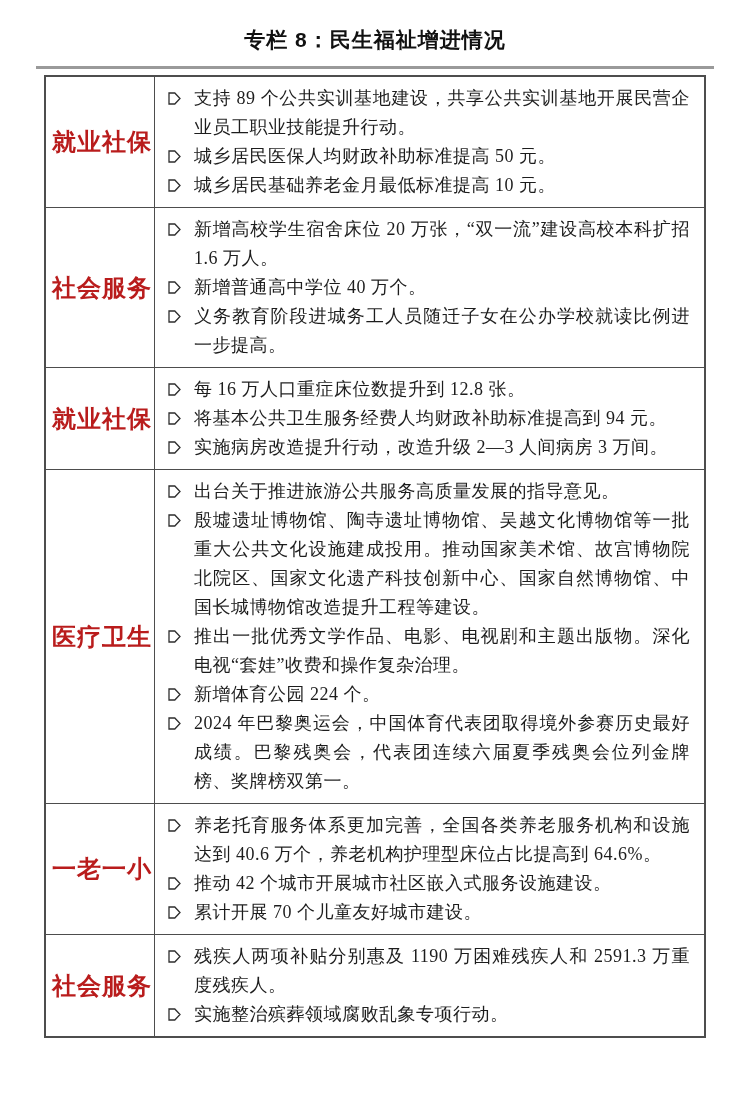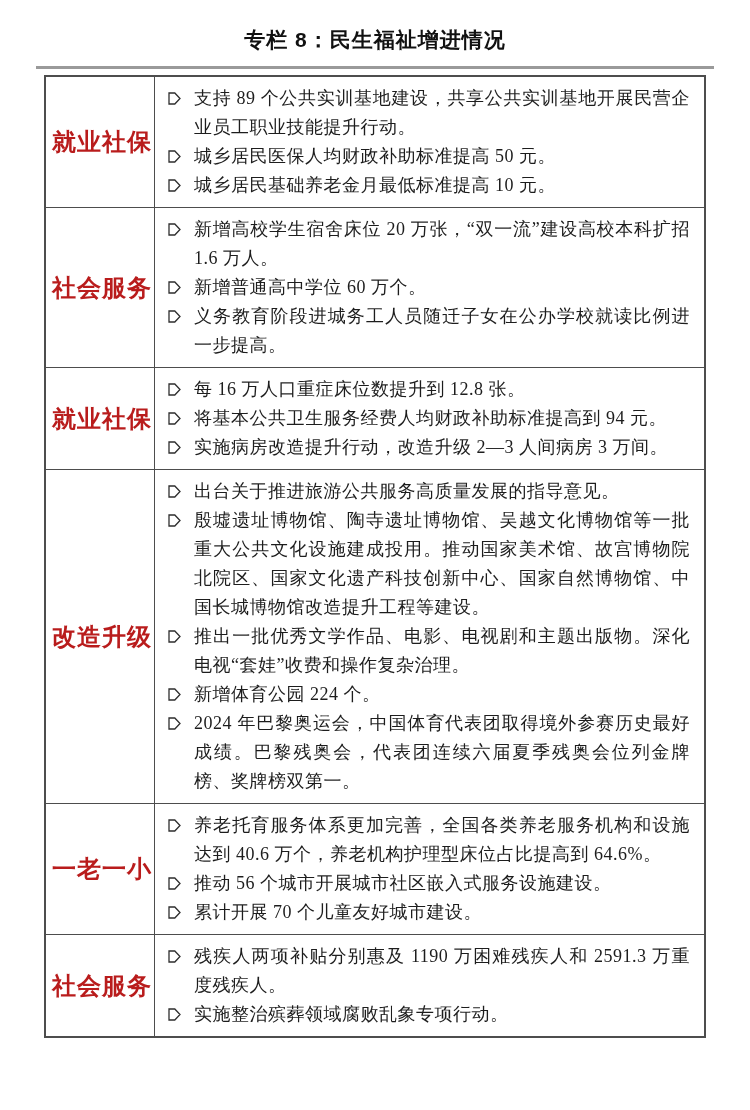--- a/index.html
+++ b/index.html
@@ -121,21 +121,21 @@
               </svg>
             </span>
           <span>新增高校学生宿舍床位 20 万张，“双一流”建设高校本科扩招 1.6 万人。</span>
         </div>
         <div class="item">
           <span class="bullet">
               <svg width="13" height="15" viewBox="0 0 13 15">
                 <polygon points="1,2 6.8,2 12,7.5 6.8,13 1,13" fill="none" stroke="#2e2e2e" stroke-width="1.3"></polygon>
               </svg>
             </span>
-          <span>新增普通高中学位 60 万个。</span>
+          <span>新增普通高中学位 40 万个。</span>
         </div>
         <div class="item">
           <span class="bullet">
               <svg width="13" height="15" viewBox="0 0 13 15">
                 <polygon points="1,2 6.8,2 12,7.5 6.8,13 1,13" fill="none" stroke="#2e2e2e" stroke-width="1.3"></polygon>
               </svg>
             </span>
           <span>义务教育阶段进城务工人员随迁子女在公办学校就读比例进一步提高。</span>
         </div>
       </td>
@@ -165,21 +165,21 @@
               <svg width="13" height="15" viewBox="0 0 13 15">
                 <polygon points="1,2 6.8,2 12,7.5 6.8,13 1,13" fill="none" stroke="#2e2e2e" stroke-width="1.3"></polygon>
               </svg>
             </span>
           <span>实施病房改造提升行动，改造升级 2—3 人间病房 3 万间。</span>
         </div>
       </td>
     </tr>
 
     <tr>
-      <th class="cat">改造升级</th>
+      <th class="cat">医疗卫生</th>
       <td class="items">
         <div class="item">
           <span class="bullet">
               <svg width="13" height="15" viewBox="0 0 13 15">
                 <polygon points="1,2 6.8,2 12,7.5 6.8,13 1,13" fill="none" stroke="#2e2e2e" stroke-width="1.3"></polygon>
               </svg>
             </span>
           <span>出台关于推进旅游公共服务高质量发展的指导意见。</span>
         </div>
         <div class="item">
@@ -227,21 +227,21 @@
               </svg>
             </span>
           <span>养老托育服务体系更加完善，全国各类养老服务机构和设施达到 40.6 万个，养老机构护理型床位占比提高到 64.6%。</span>
         </div>
         <div class="item">
           <span class="bullet">
               <svg width="13" height="15" viewBox="0 0 13 15">
                 <polygon points="1,2 6.8,2 12,7.5 6.8,13 1,13" fill="none" stroke="#2e2e2e" stroke-width="1.3"></polygon>
               </svg>
             </span>
-          <span>推动 56 个城市开展城市社区嵌入式服务设施建设。</span>
+          <span>推动 42 个城市开展城市社区嵌入式服务设施建设。</span>
         </div>
         <div class="item">
           <span class="bullet">
               <svg width="13" height="15" viewBox="0 0 13 15">
                 <polygon points="1,2 6.8,2 12,7.5 6.8,13 1,13" fill="none" stroke="#2e2e2e" stroke-width="1.3"></polygon>
               </svg>
             </span>
           <span>累计开展 70 个儿童友好城市建设。</span>
         </div>
       </td>

